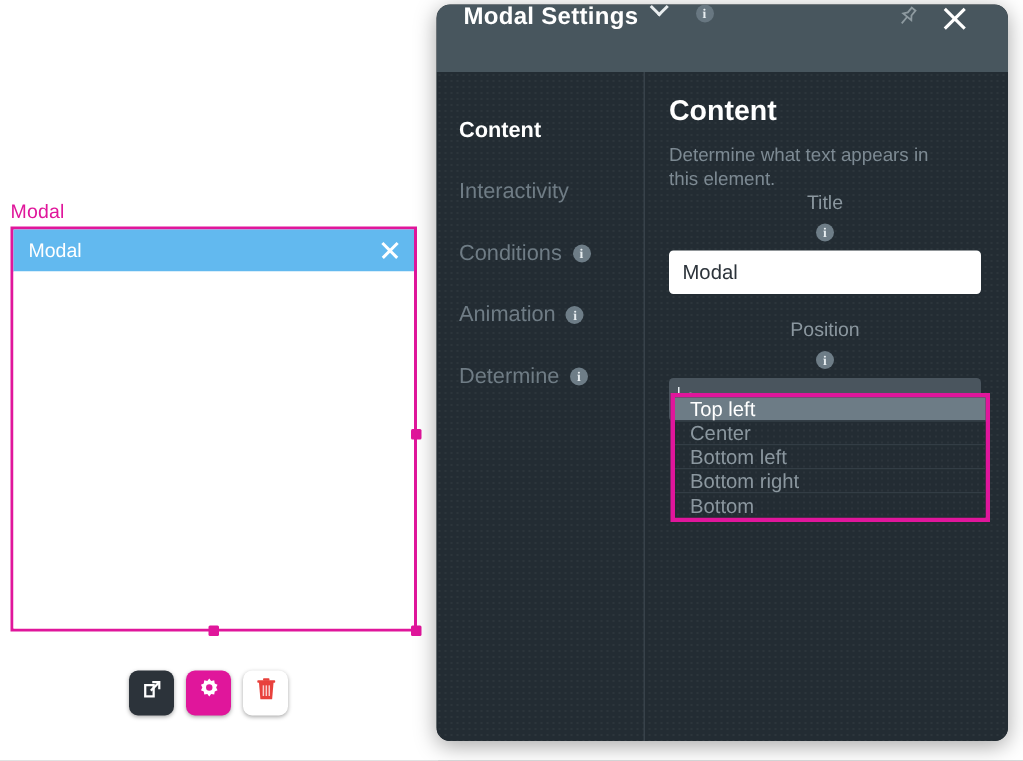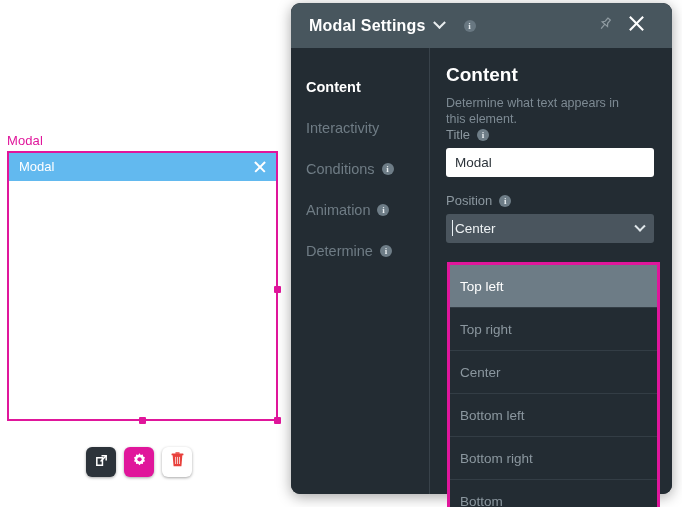--- a/index.html
+++ b/index.html
@@ -131,21 +131,20 @@
     border-radius: 9px;
     overflow: hidden;
   }
 
   .panel-header {
     position: relative;
     height: 45px;
     background: #48565e;
     border-radius: 9px 9px 0 0;
     display: flex;
-    align-items: center;
     padding: 0 26px 0 18px;
   }
 
   .panel-title {
     color: #ffffff;
     font-size: 16px;
     font-weight: bold;
     letter-spacing: .2px;
   }
 
@@ -234,20 +233,21 @@
     max-width: 195px;
   }
 
   .field-label {
     display: flex;
     align-items: center;
     gap: 7px;
     color: #8b979f;
     font-size: 13px;
     margin-bottom: 6px;
+    flex-direction: column;
   }
 
   .text-input {
     width: 100%;
     height: 29px;
     background: #ffffff;
     border: none;
     border-radius: 3px;
     color: #2c333a;
     font-size: 13.5px;
@@ -292,21 +292,21 @@
     position: absolute;
     left: 447px;
     top: 262px;
     width: 213px;
     border: 3px solid #e0169b;
     background: #232c33;
     z-index: 30;
   }
 
   .dd-item {
-    height: 43px;
+    height: 16px;
     display: flex;
     align-items: center;
     padding: 0 0 0 10px;
     font-size: 13.5px;
     color: #8b979f;
     border-bottom: 1px solid #333d45;
     background:
       radial-gradient(circle, rgba(255,255,255,.04) .5px, transparent .6px) 0 0 / 4px 4px,
       #232c33;
     cursor: pointer;
@@ -452,23 +452,20 @@
         </div>
       </div>
     </div>
   </div>
 
   <div id="dropdown">
     <div class="dd-item highlighted">
       <span>Top left</span>
     </div>
     <div class="dd-item">
-      <span>Top right</span>
-    </div>
-    <div class="dd-item">
       <span>Center</span>
     </div>
     <div class="dd-item">
       <span>Bottom left</span>
     </div>
     <div class="dd-item">
       <span>Bottom right</span>
     </div>
     <div class="dd-item">
       <span>Bottom</span>

